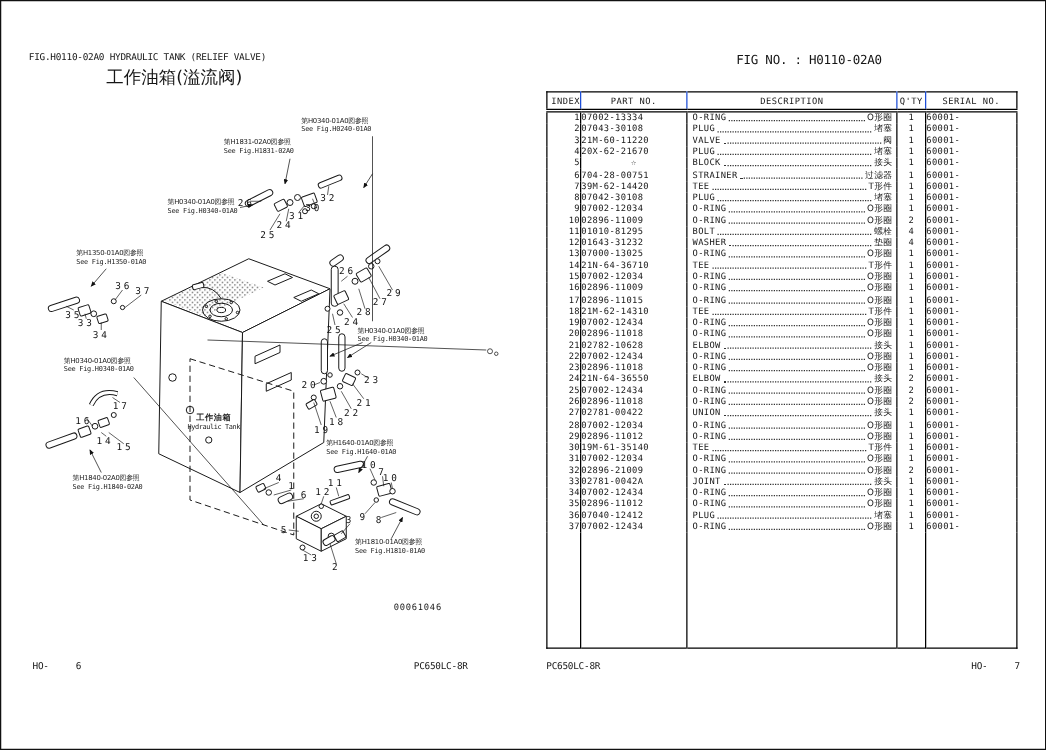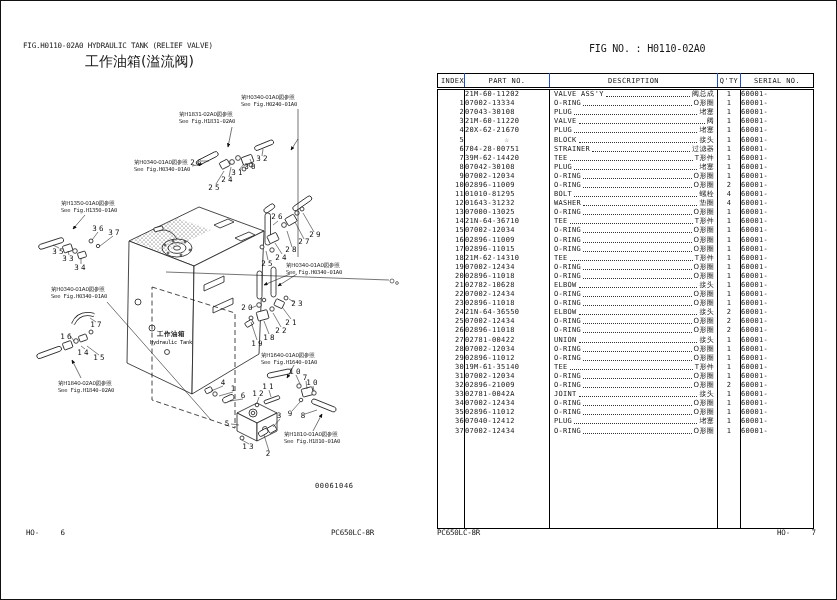--- a/index.html
+++ b/index.html
@@ -342,33 +342,20 @@
       <tr id="head-row">
           <th>INDEX</th>
           <th>PART  NO.</th>
           <th>DESCRIPTION</th>
           <th>Q'TY</th>
           <th>SERIAL NO.</th>
         </tr>
     </thead>
     <tbody id="parts-body">
         <tr>
-          <td class="c-idx"></td>
-          <td class="c-part">21M-60-11202</td>
-          <td class="c-desc">
-            <div class="desc-flex">
-              <span>VALVE ASS'Y</span>
-              <span class="leader"></span>
-              <span class="cjk">阀总成</span>
-            </div>
-          </td>
-          <td class="c-qty">1</td>
-          <td class="c-serial">60001-</td>
-        </tr>
-        <tr>
           <td class="c-idx">1</td>
           <td class="c-part">07002-13334</td>
           <td class="c-desc">
             <div class="desc-flex">
               <span>O-RING</span>
               <span class="leader"></span>
               <span class="cjk">O形圈</span>
             </div>
           </td>
           <td class="c-qty">1</td>

